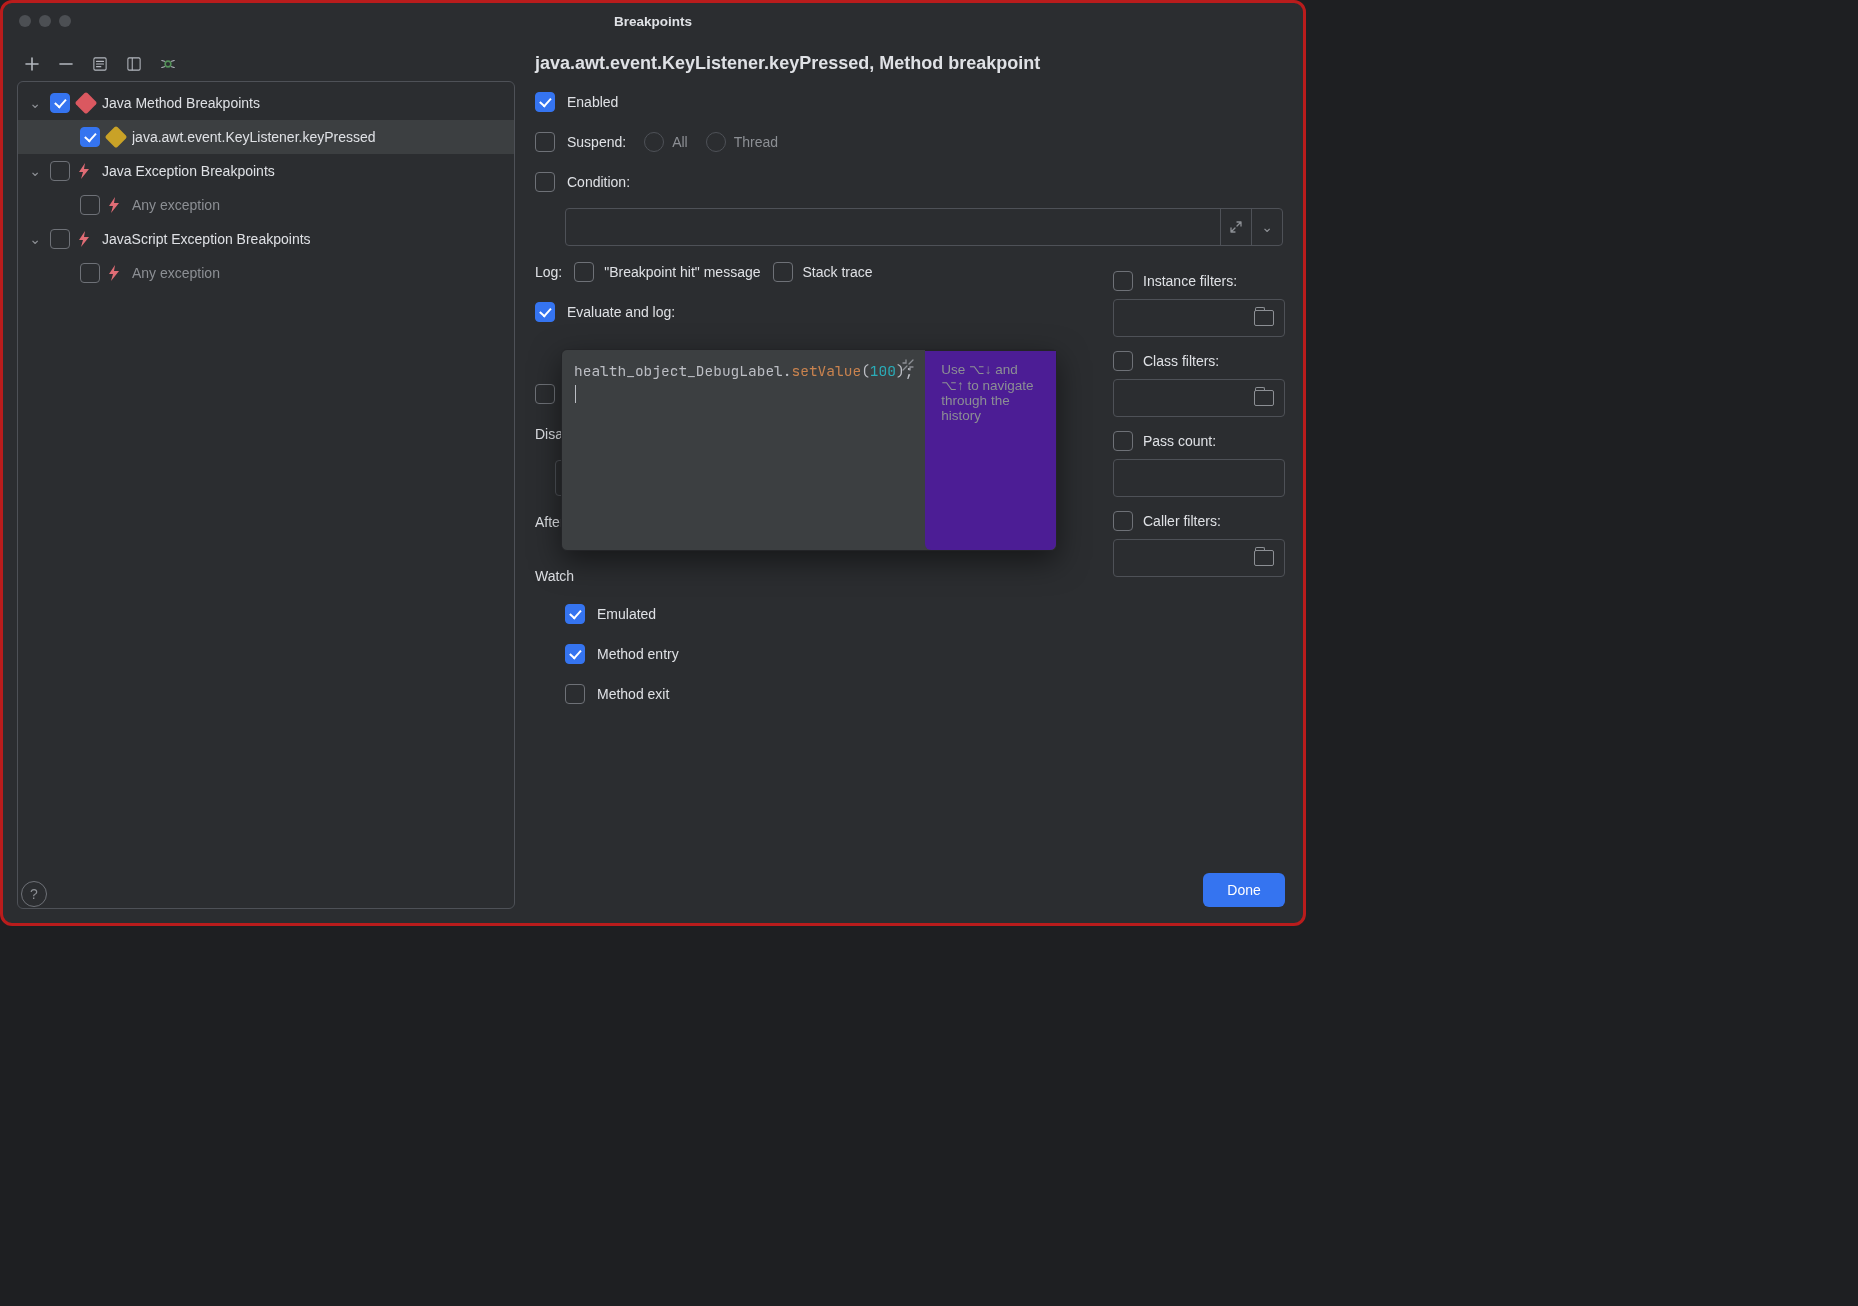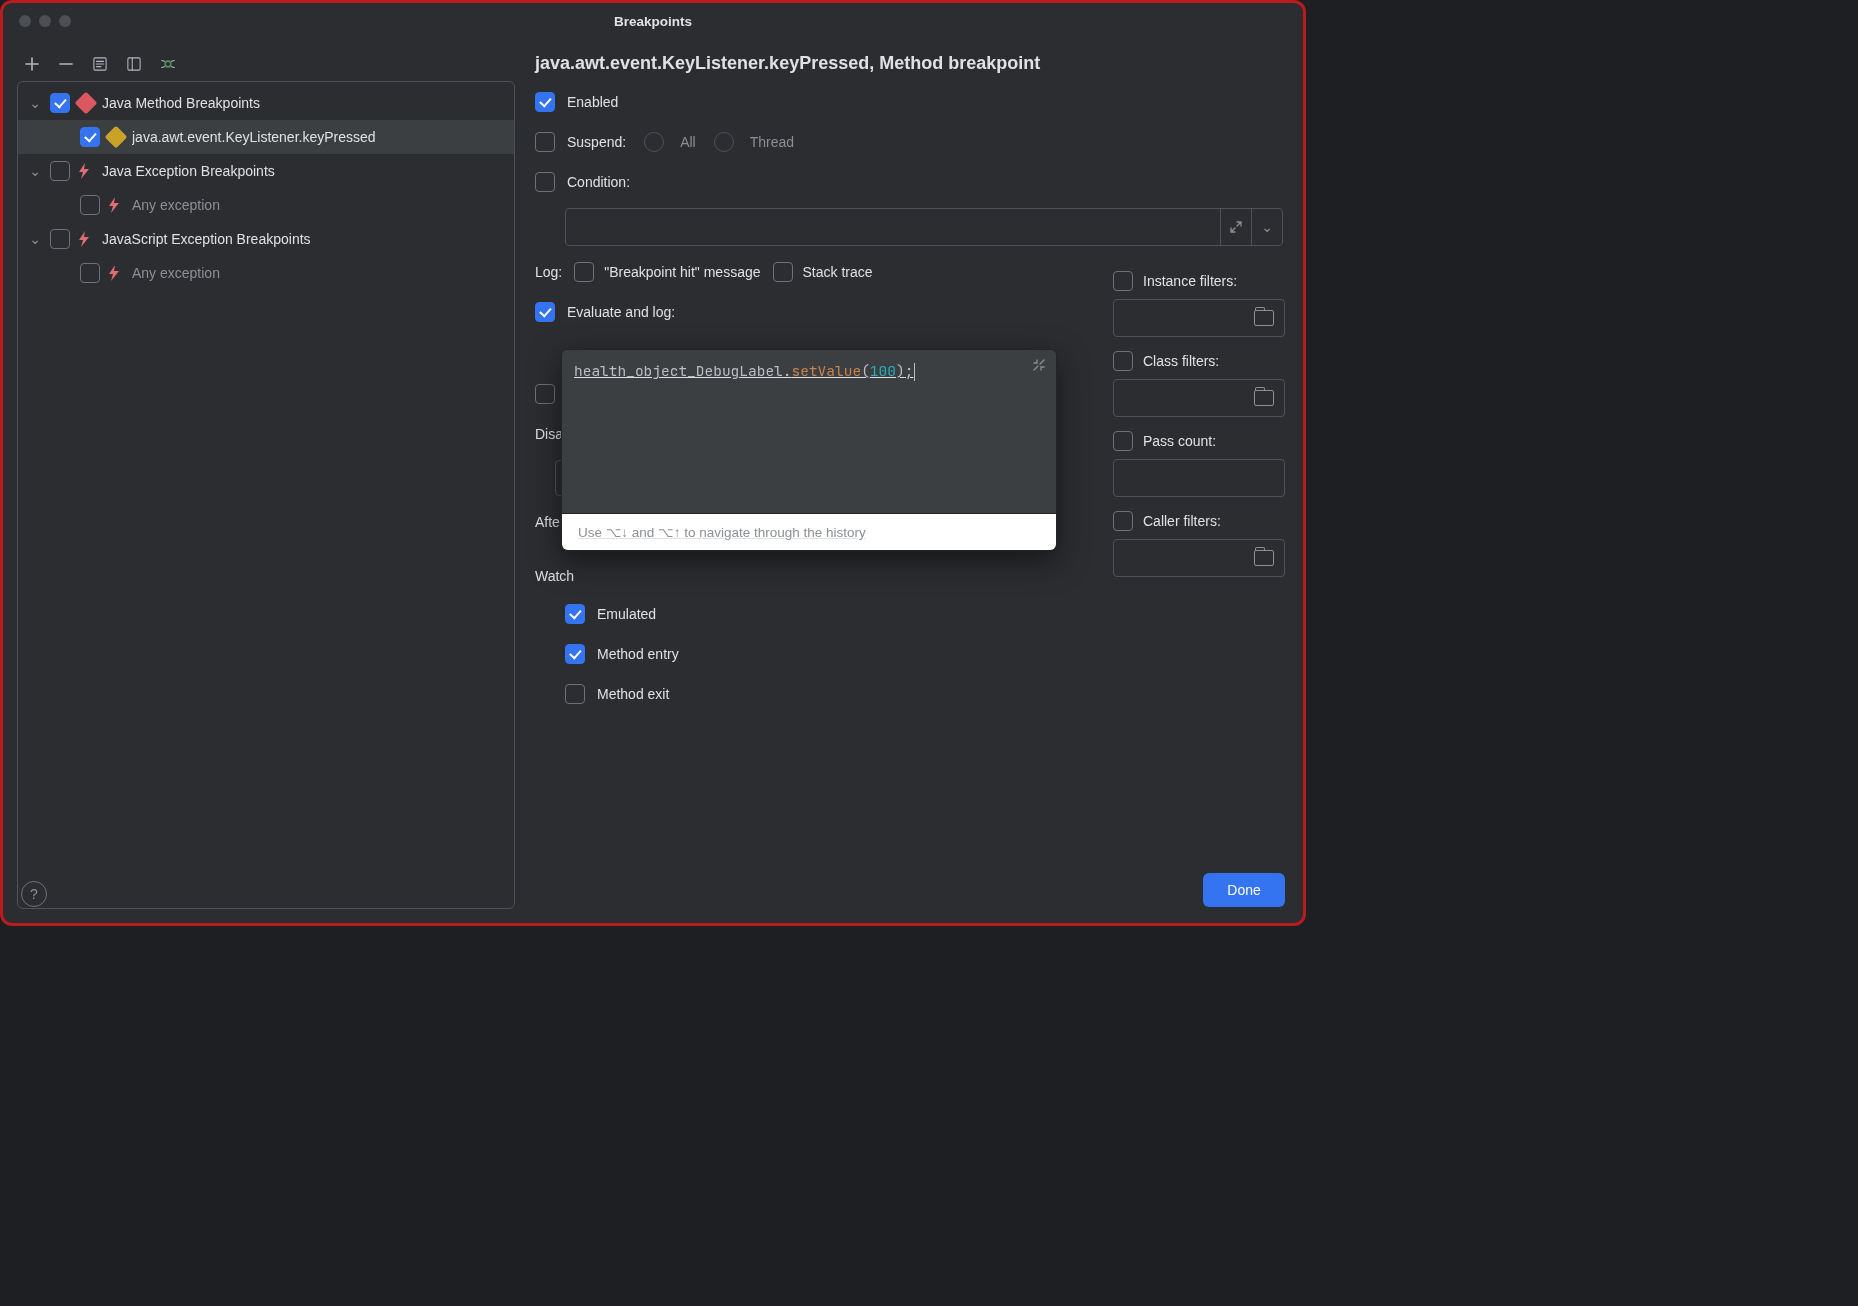--- a/index.html
+++ b/index.html
@@ -54,37 +54,37 @@
   .tree-label{white-space:nowrap;overflow:hidden;text-overflow:ellipsis;color:var(--text);}
   
   .right-col{flex:1;display:flex;flex-direction:column;padding-left:6px;min-width:0;position:relative;}
   .panel-title{font-weight:600;font-size:18px;margin:2px 0 14px 0;color:var(--text);}
   .form{display:flex;flex-direction:column;gap:12px;justify-content:center;}
   .field-row{display:flex;align-items:center;gap:12px;min-height:28px;}
   .field-label{color:var(--text);font-size:14px;}
   .muted{color:var(--text-muted);}
   .radio{width:18px;height:18px;border:1.5px solid #6e7177;border-radius:50%;display:inline-flex;align-items:center;justify-content:center;flex-shrink:0;cursor:pointer;}
   .radio.disabled{border-color:#4e5157;}
-  .suspend-group{display:flex;align-items:center;gap:16px;margin-left:6px;}
+  .suspend-group{display:flex;align-items:center;gap:8px;margin-left:6px;}
   .input-box{height:36px;border:1px solid var(--border-soft);border-radius:4px;display:flex;align-items:center;background:#2b2d30;}
   .cond-box{width:716px;}
   .expand-btn{width:30px;height:100%;display:flex;align-items:center;justify-content:center;color:var(--text-muted);border-left:1px solid var(--border-soft);cursor:pointer;}
   .dd-btn{width:30px;height:100%;display:flex;align-items:center;justify-content:center;color:var(--text-muted);border-left:1px solid var(--border-soft);cursor:pointer;}
   .cond-inner{flex:1;height:100%;padding:0 10px;}
   .filter-col{position:absolute;right:0;top:220px;width:176px;display:flex;flex-direction:column;gap:14px;}
   .filter-group{display:flex;flex-direction:column;gap:8px;}
   .filter-row{display:flex;align-items:center;gap:10px;}
   .filter-input{height:36px;border:1px solid var(--border-soft);border-radius:4px;display:flex;align-items:center;justify-content:flex-end;padding-right:10px;color:var(--text-muted);width:160px;}
   .browse-icon{width:18px;height:14px;border:1.5px solid #8c8f94;border-radius:2px;position:relative;cursor:pointer;}
   .browse-icon::before{content:"";position:absolute;top:-4px;left:0;width:8px;height:3px;border:1.5px solid #8c8f94;border-bottom:none;border-radius:2px 2px 0 0;}
   
-  .editor-popup{position:absolute;left:32px;top:298px;width:494px;height:200px;background:var(--bg-editor);border:1px solid #232427;border-radius:6px;display:flex;flex-direction:column;box-shadow:0 10px 30px rgba(0,0,0,0.5);z-index:10;text-decoration:underline;}
+  .editor-popup{position:absolute;left:32px;top:298px;width:494px;height:200px;background:var(--bg-editor);border:1px solid #232427;border-radius:6px;display:flex;flex-direction:row;box-shadow:0 10px 30px rgba(0,0,0,0.5);z-index:10;}
   .editor-body{flex:1;padding:10px 12px;font-family:"JetBrains Mono",Menlo,Consolas,monospace;font-size:14.5px;line-height:1.5;position:relative;}
   .editor-collapse{position:absolute;right:10px;top:8px;color:var(--text-muted);cursor:pointer;font-size:14px;}
-  .editor-hint{background:#ffffff;padding:10px 16px;font-size:13.5px;color:var(--text-muted);border-top:1px solid #232427;border-radius:0 0 6px 6px;}
+  .editor-hint{background:#4c1d95;padding:10px 16px;font-size:13.5px;color:var(--text-muted);border-top:1px solid #232427;border-radius:0 0 6px 6px;}
   .cursor-bar{display:inline-block;width:1px;height:18px;background:#bcbec4;vertical-align:middle;margin-left:1px;}
   
   .ghost-row{color:var(--text-dim);}
   .select-stub{height:34px;width:56px;border:1px solid var(--border-soft);border-radius:4px;display:inline-flex;align-items:center;padding:0 8px;color:var(--text-muted);}
   .done-btn{position:absolute;right:18px;bottom:16px;background:var(--blue);color:#fff;border:none;border-radius:6px;height:34px;width:82px;font-size:14px;font-weight:500;cursor:pointer;}
   .help-btn{position:absolute;left:18px;bottom:16px;width:24px;height:24px;border:1.5px solid #6e7177;border-radius:50%;display:flex;align-items:center;justify-content:center;color:var(--text-muted);font-size:14px;cursor:pointer;}
   .sect-head{font-weight:500;color:var(--text);margin-top:20px;margin-bottom:4px;}
   svg{display:block;}
 </style>
 </head>

